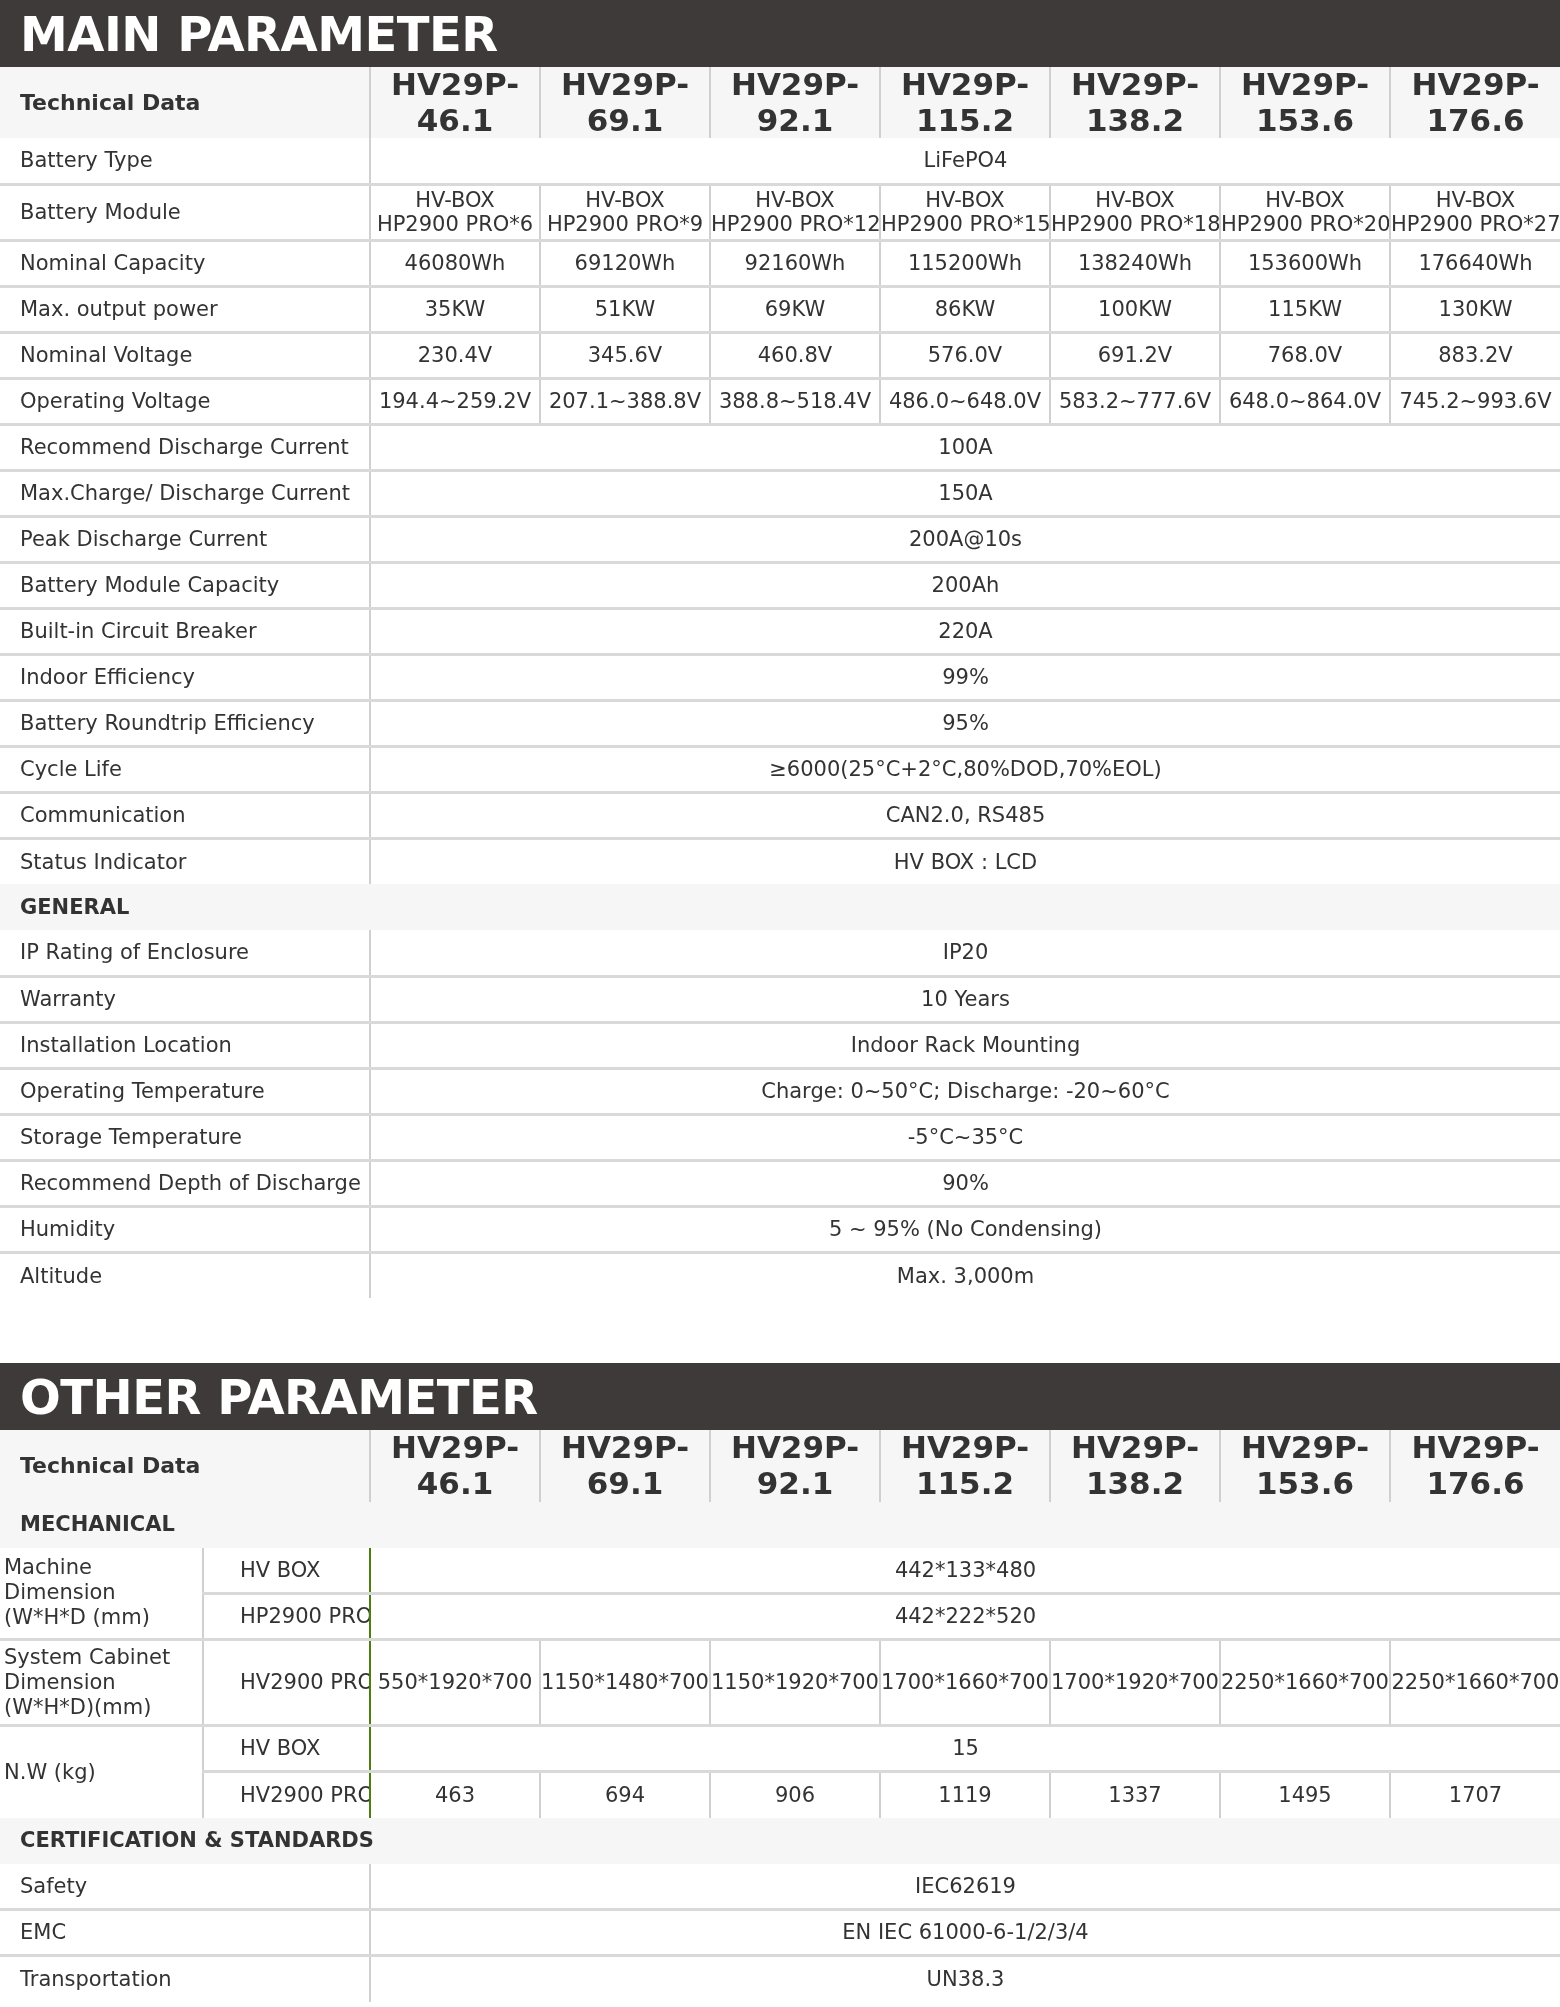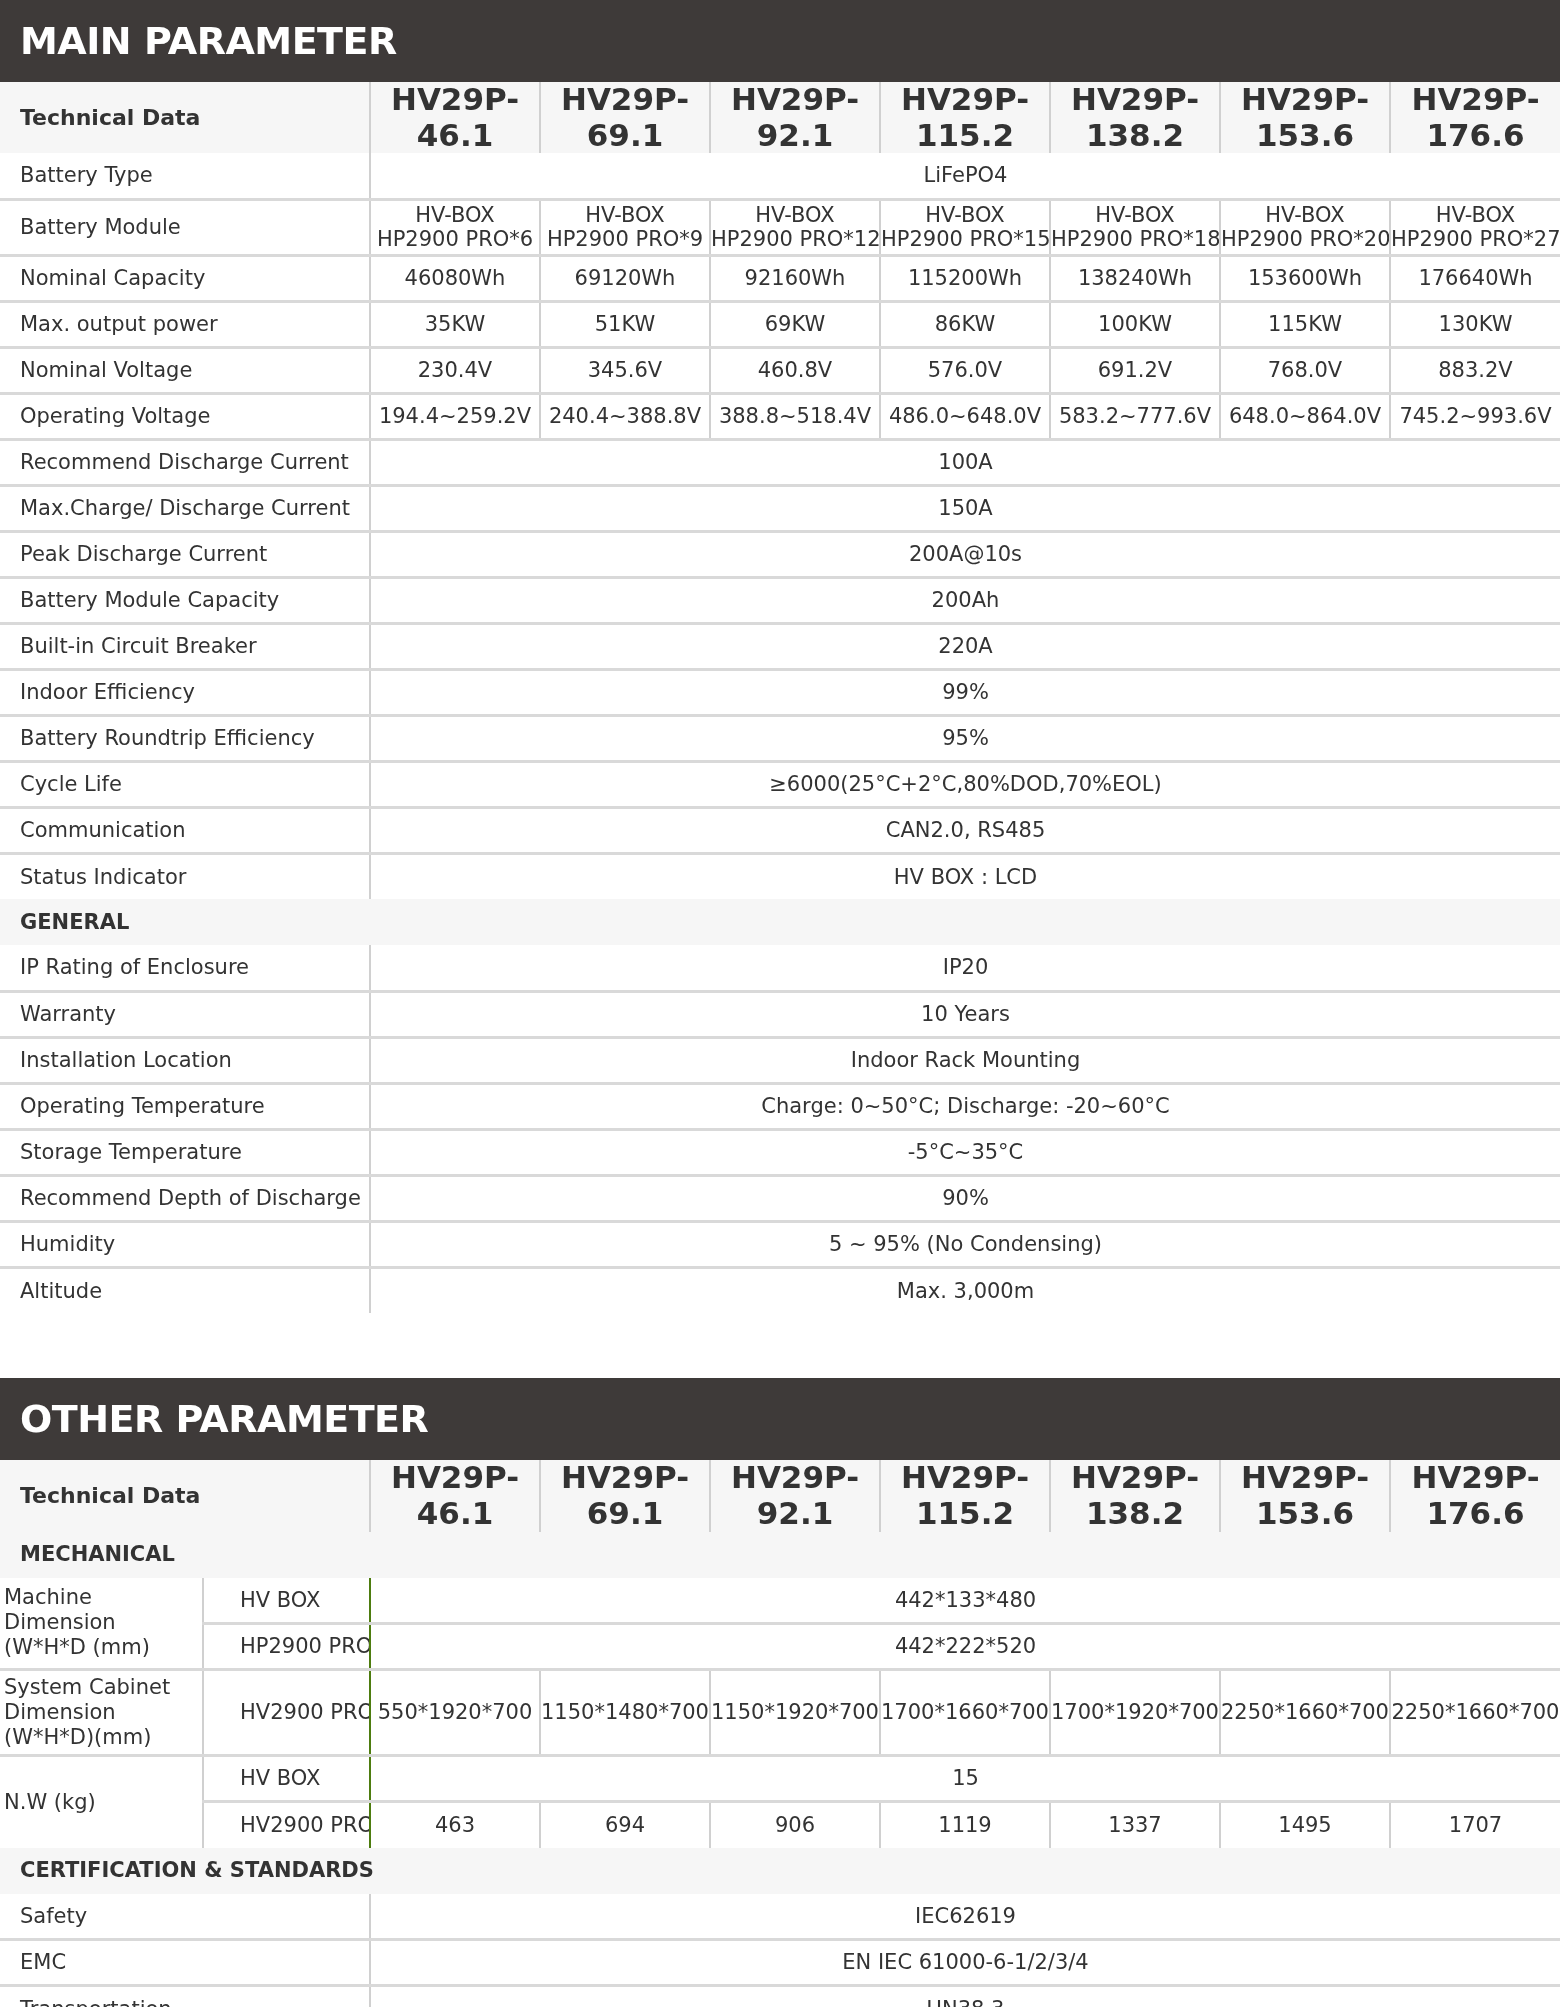--- a/index.html
+++ b/index.html
@@ -5,26 +5,26 @@
   * { box-sizing: border-box; margin: 0; padding: 0; }
   html, body { width: 1560px; background: #ffffff; }
   body {
     font-family: "DejaVu Sans", "Liberation Sans", sans-serif;
     color: #333333;
     font-size: 21px;
   }
   .section-bar {
     background: #3e3a39;
     color: #ffffff;
-    height: 82px;
+    height: 67px;
     padding-left: 20px;
     display: flex;
     align-items: center;
     font-weight: bold;
-    font-size: 38px;
+    font-size: 48px;
     letter-spacing: -0.5px;
   }
   table {
     width: 1560px;
     border-collapse: collapse;
     table-layout: fixed;
   }
   td, th {
     border-bottom: 3px solid #d9d9d9;
     text-align: center;
@@ -192,21 +192,21 @@
     <td class="cell">345.6V</td>
     <td class="cell">460.8V</td>
     <td class="cell">576.0V</td>
     <td class="cell">691.2V</td>
     <td class="cell">768.0V</td>
     <td class="cell">883.2V</td>
   </tr>
   <tr class="row">
     <td class="label">Operating Voltage</td>
     <td class="cell">194.4~259.2V</td>
-    <td class="cell">240.4~388.8V</td>
+    <td class="cell">207.1~388.8V</td>
     <td class="cell">388.8~518.4V</td>
     <td class="cell">486.0~648.0V</td>
     <td class="cell">583.2~777.6V</td>
     <td class="cell">648.0~864.0V</td>
     <td class="cell">745.2~993.6V</td>
   </tr>
 
   <tr class="row">
     <td class="label">Recommend Discharge Current</td>
     <td colspan="7">100A</td>

